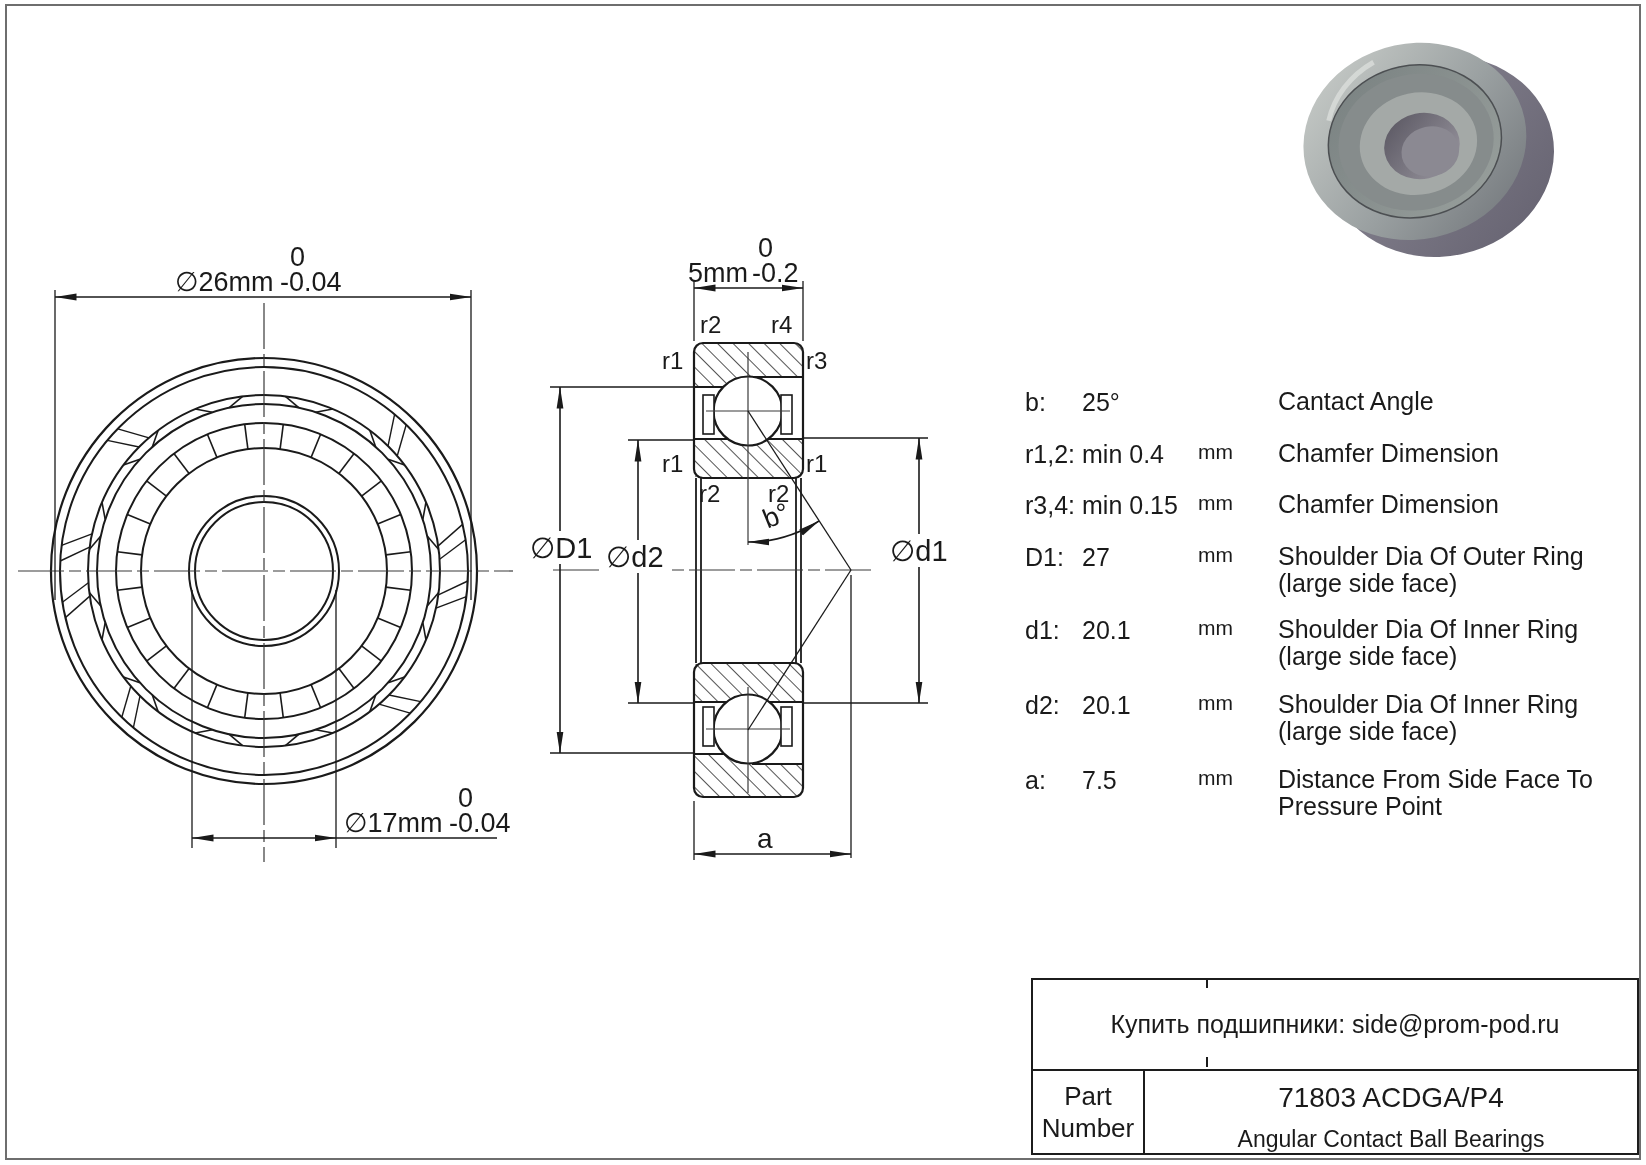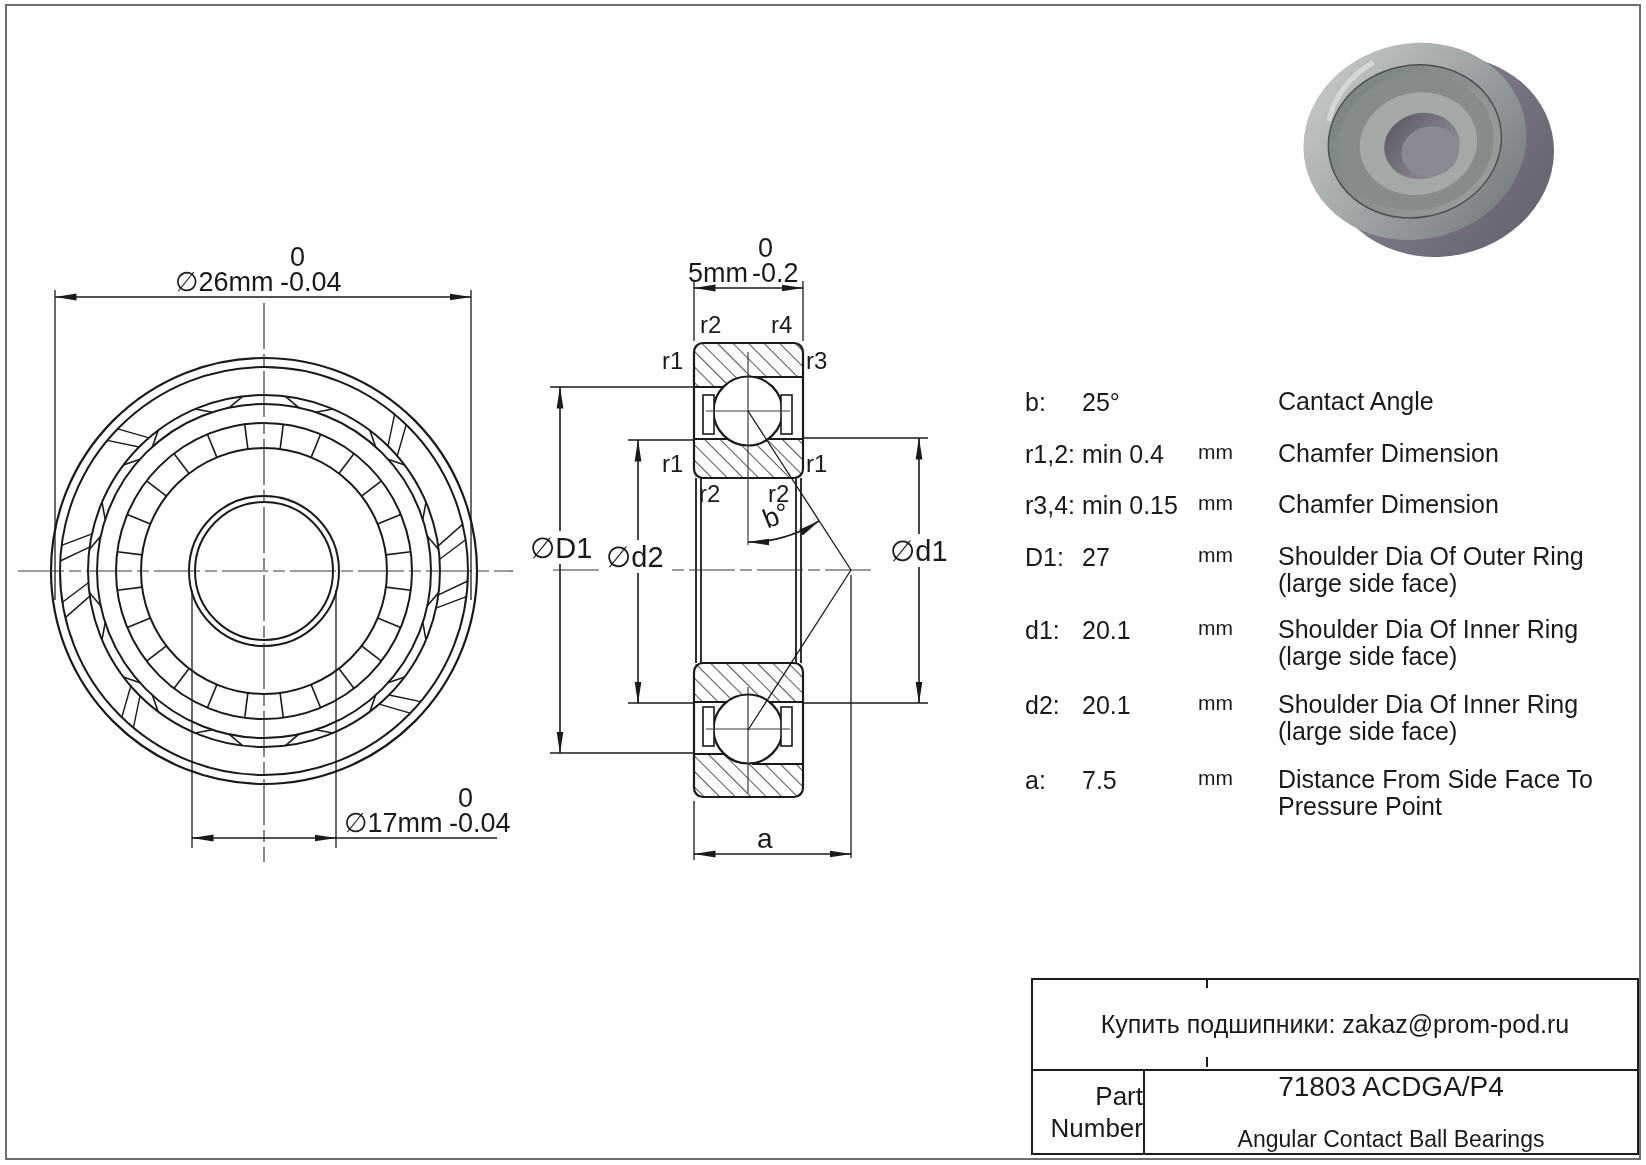--- a/index.html
+++ b/index.html
@@ -13,24 +13,24 @@
   .spec-value{position:absolute;left:1082px;font-size:25px;}
   .spec-unit{position:absolute;left:1198px;font-size:21px;}
   .spec-desc{position:absolute;left:1278px;width:345px;font-size:25px;line-height:27px;}
   
   #title-block{position:absolute;left:1031px;top:978px;width:608px;height:177px;
                border:2px solid #1c1c1c;box-sizing:border-box;}
   #tb-contact-row{position:absolute;left:0;top:0;width:604px;height:89px;display:flex;
                   align-items:center;justify-content:center;font-size:25px;}
   #tb-bottom-row{position:absolute;left:0;top:89px;width:604px;height:84px;border-top:2px solid #1c1c1c;box-sizing:border-box;}
   #tb-part-label-cell{position:absolute;left:0;top:0;width:112px;height:82px;border-right:2px solid #1c1c1c;
-                      box-sizing:border-box;display:flex;flex-direction:column;align-items:flex-end;justify-content:center;
+                      box-sizing:border-box;display:flex;flex-direction:column;align-items:center;justify-content:center;
                       font-size:26px;line-height:32px;}
   #tb-part-cell{position:absolute;left:112px;top:0;width:492px;height:82px;display:flex;flex-direction:column;
-                align-items:center;justify-content:space-between;}
+                align-items:center;justify-content:flex-end;}
   #tb-part-number{font-size:28px;}
   #tb-part-type{font-size:23px;margin-top:12px;}
   .tb-tick{position:absolute;width:2px;height:10px;background:#1c1c1c;}
 </style>
 </head>
 <body>
 
 <div id="page">
   <div id="frame"></div>
 
@@ -311,21 +311,21 @@
     <div class="spec-row" style="top:766px">
       <span class="spec-label">a:</span>
       <span class="spec-value">7.5</span>
       <span class="spec-unit">mm</span>
       <span class="spec-desc">Distance From Side Face To Pressure Point</span>
     </div>
   </div>
 
   <div id="title-block">
     <div id="tb-contact-row">
-      <span>Купить подшипники: zakaz@prom-pod.ru</span>
+      <span>Купить подшипники: side@prom-pod.ru</span>
     </div>
     <div class="tb-tick" style="left:173px;top:-2px"></div>
     <div class="tb-tick" style="left:173px;top:77px"></div>
     <div id="tb-bottom-row">
       <div id="tb-part-label-cell">
         <span>Part</span>
         <span>Number</span>
       </div>
       <div id="tb-part-cell">
         <span id="tb-part-number">71803 ACDGA/P4</span>

